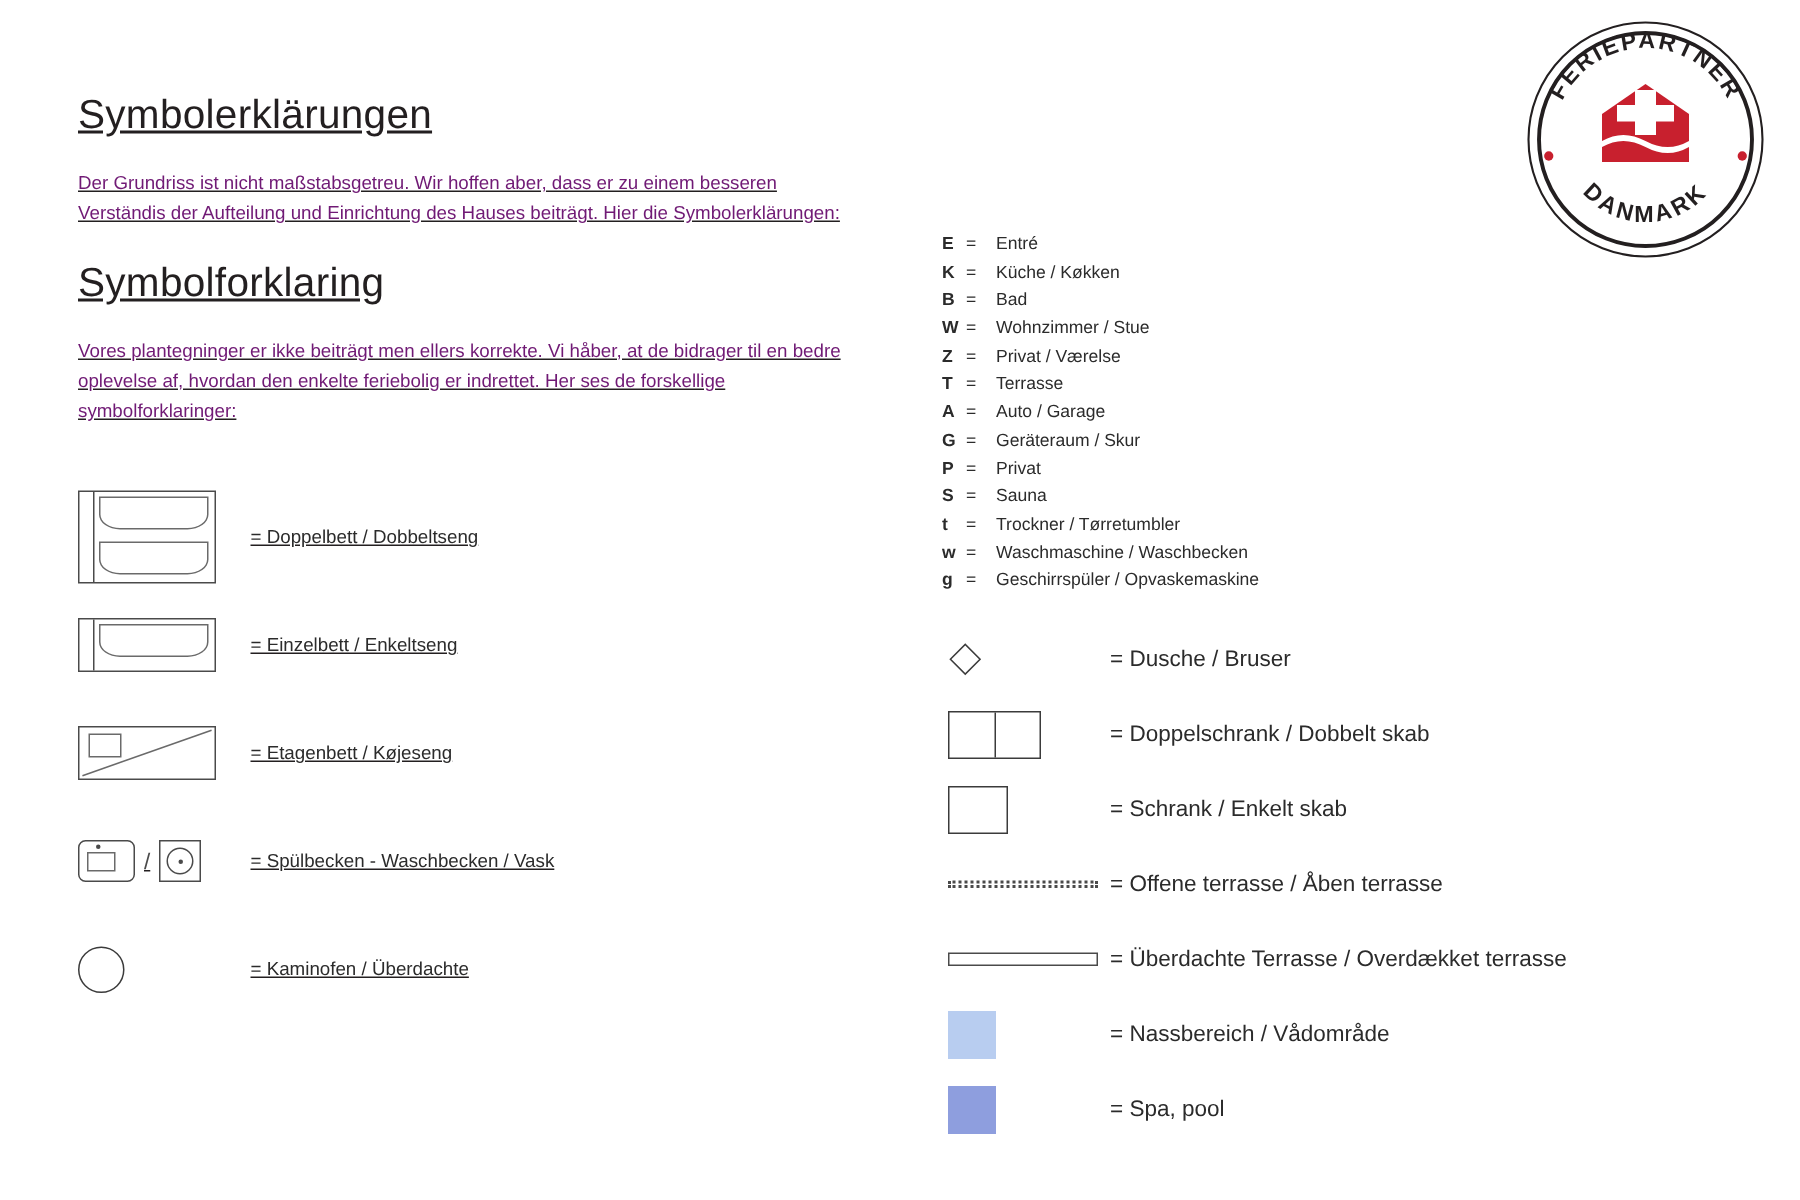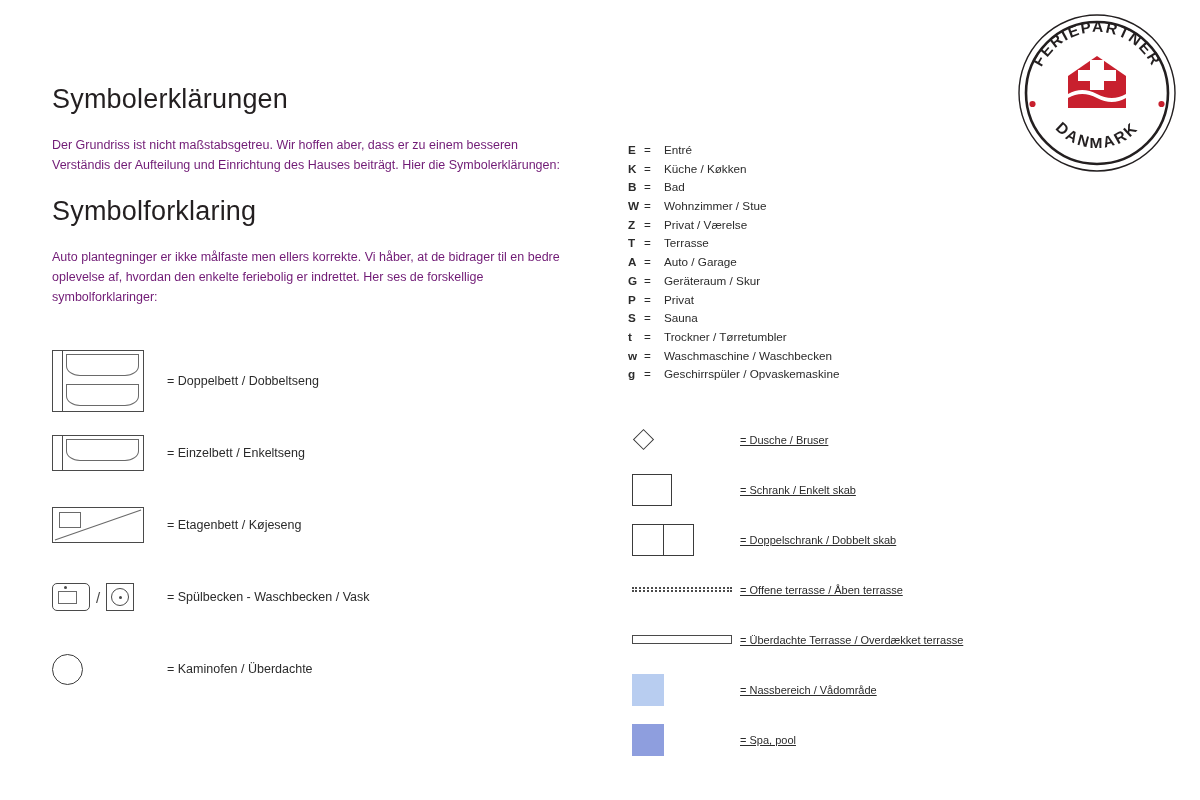--- a/index.html
+++ b/index.html
@@ -23,22 +23,23 @@
     position: absolute;
     top: 12px;
     right: 22px;
     width: 162px;
     height: 162px;
   }
   
   .left-col {
     position: absolute;
     left: 52px;
-    top: 84px;
+    top: 61px;
     width: 520px;
+    text-decoration: underline;
   }
   h1.title {
     font-size: 27px;
     font-weight: normal;
     margin: 0 0 20px 0;
     letter-spacing: 0.2px;
     color: #231f20;
   }
   h1.title.second { margin-top: 20px; }
   p.intro {
@@ -194,41 +195,40 @@
     width: 16px;
     flex: 0 0 16px;
     font-weight: bold;
     text-align: left;
   }
   .abbr-eq {
     width: 20px;
     flex: 0 0 20px;
     text-align: left;
   }
-  .abbr-val { white-space: nowrap; }
+  .abbr-val { white-space: nowrap; margin-top: 13px; }
 
   .sym-list { margin-top: 28px; }
   .sym-row {
     display: flex;
     align-items: center;
     height: 50px;
   }
   .sym-icon {
     width: 112px;
     flex: 0 0 112px;
     display: flex;
     align-items: center;
     justify-content: flex-start;
     padding-left: 4px;
   }
   .sym-text {
-    font-size: 11px;
+    font-size: 15px;
     color: #2b2b2b;
     white-space: nowrap;
-    text-decoration: underline;
   }
   .shower {
     width: 15px; height: 15px;
     border: 1.2px solid #3b3b3b;
     transform: rotate(45deg);
     margin-left: 4px;
     background: #fff;
   }
   .cab-single {
     width: 40px; height: 32px;
@@ -295,21 +295,21 @@
       <circle cx="145.5" cy="92" r="3.1" fill="#c8202e"></circle>
     </svg>
   </div>
 
   <div class="left-col">
 
     <h1 class="title">Symbolerklärungen</h1>
     <p class="intro">Der Grundriss ist nicht maßstabsgetreu. Wir hoffen aber, dass er zu einem besseren Verständis der Aufteilung und Einrichtung des Hauses beiträgt. Hier die Symbolerklärungen:</p>
 
     <h1 class="title second">Symbolforklaring</h1>
-    <p class="intro">Auto plantegninger er ikke målfaste men ellers korrekte. Vi håber, at de bidrager til en bedre oplevelse af, hvordan den enkelte feriebolig er indrettet. Her ses de forskellige symbolforklaringer:</p>
+    <p class="intro">Vores plantegninger er ikke beiträgt men ellers korrekte. Vi håber, at de bidrager til en bedre oplevelse af, hvordan den enkelte feriebolig er indrettet. Her ses de forskellige symbolforklaringer:</p>
 
     <div class="legend-list">
 
       <div class="legend-row">
         <div class="legend-icon">
           <div class="bed-double">
             <div class="pillow p1"></div>
             <div class="pillow p2"></div>
           </div>
         </div>
@@ -437,30 +437,30 @@
 
       <div class="sym-row">
         <div class="sym-icon">
           <div class="shower"></div>
         </div>
         <div class="sym-text">= Dusche / Bruser</div>
       </div>
 
       <div class="sym-row">
         <div class="sym-icon">
+          <div class="cab-double"></div>
+        </div>
+        <div class="sym-text">= Doppelschrank / Dobbelt skab</div>
+      </div>
+
+      <div class="sym-row">
+        <div class="sym-icon">
           <div class="cab-single"></div>
         </div>
         <div class="sym-text">= Schrank / Enkelt skab</div>
-      </div>
-
-      <div class="sym-row">
-        <div class="sym-icon">
-          <div class="cab-double"></div>
-        </div>
-        <div class="sym-text">= Doppelschrank / Dobbelt skab</div>
       </div>
 
       <div class="sym-row">
         <div class="sym-icon">
           <div class="terr-open"></div>
         </div>
         <div class="sym-text">= Offene terrasse / Åben terrasse</div>
       </div>
 
       <div class="sym-row">

